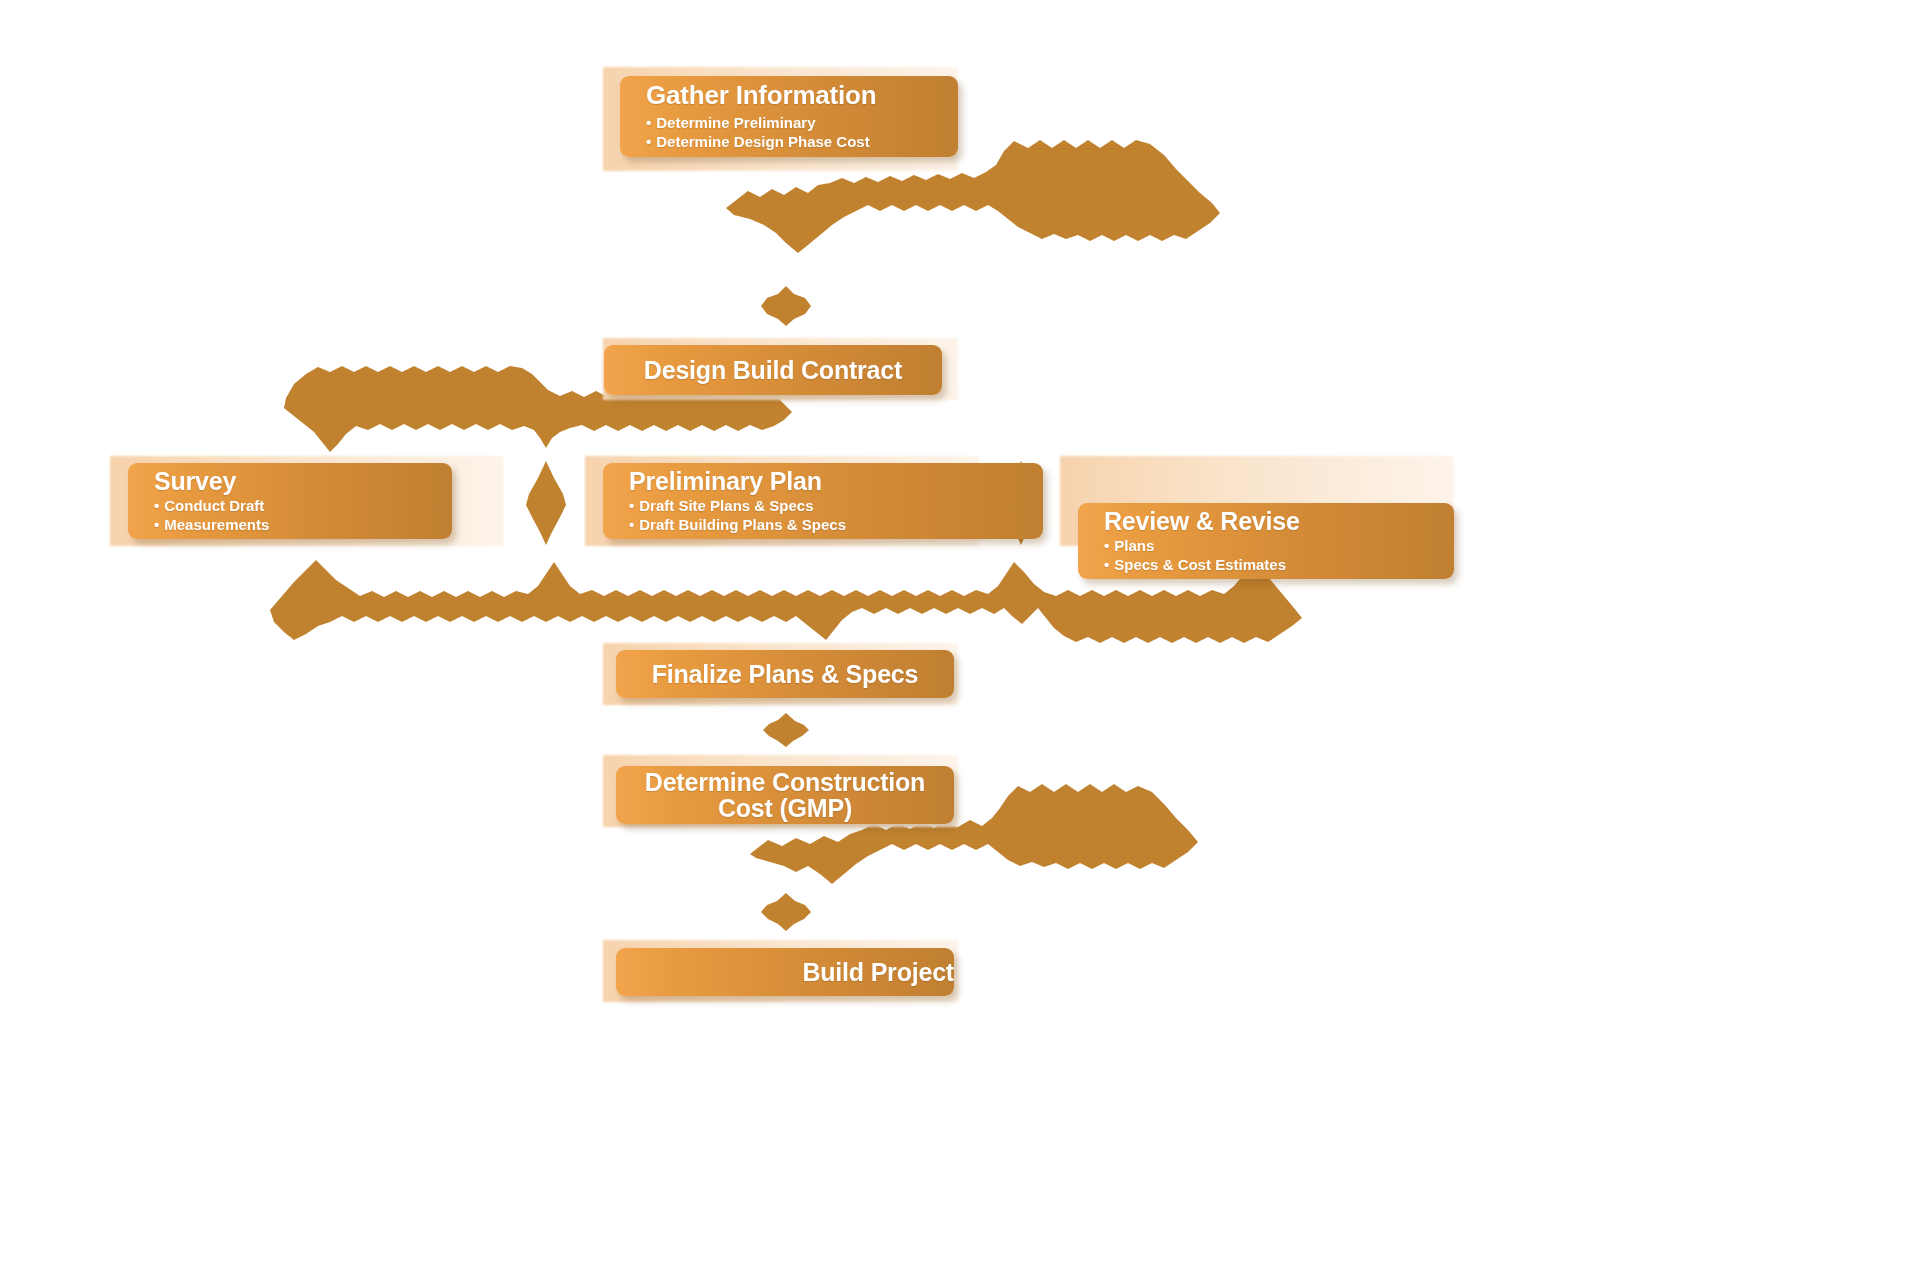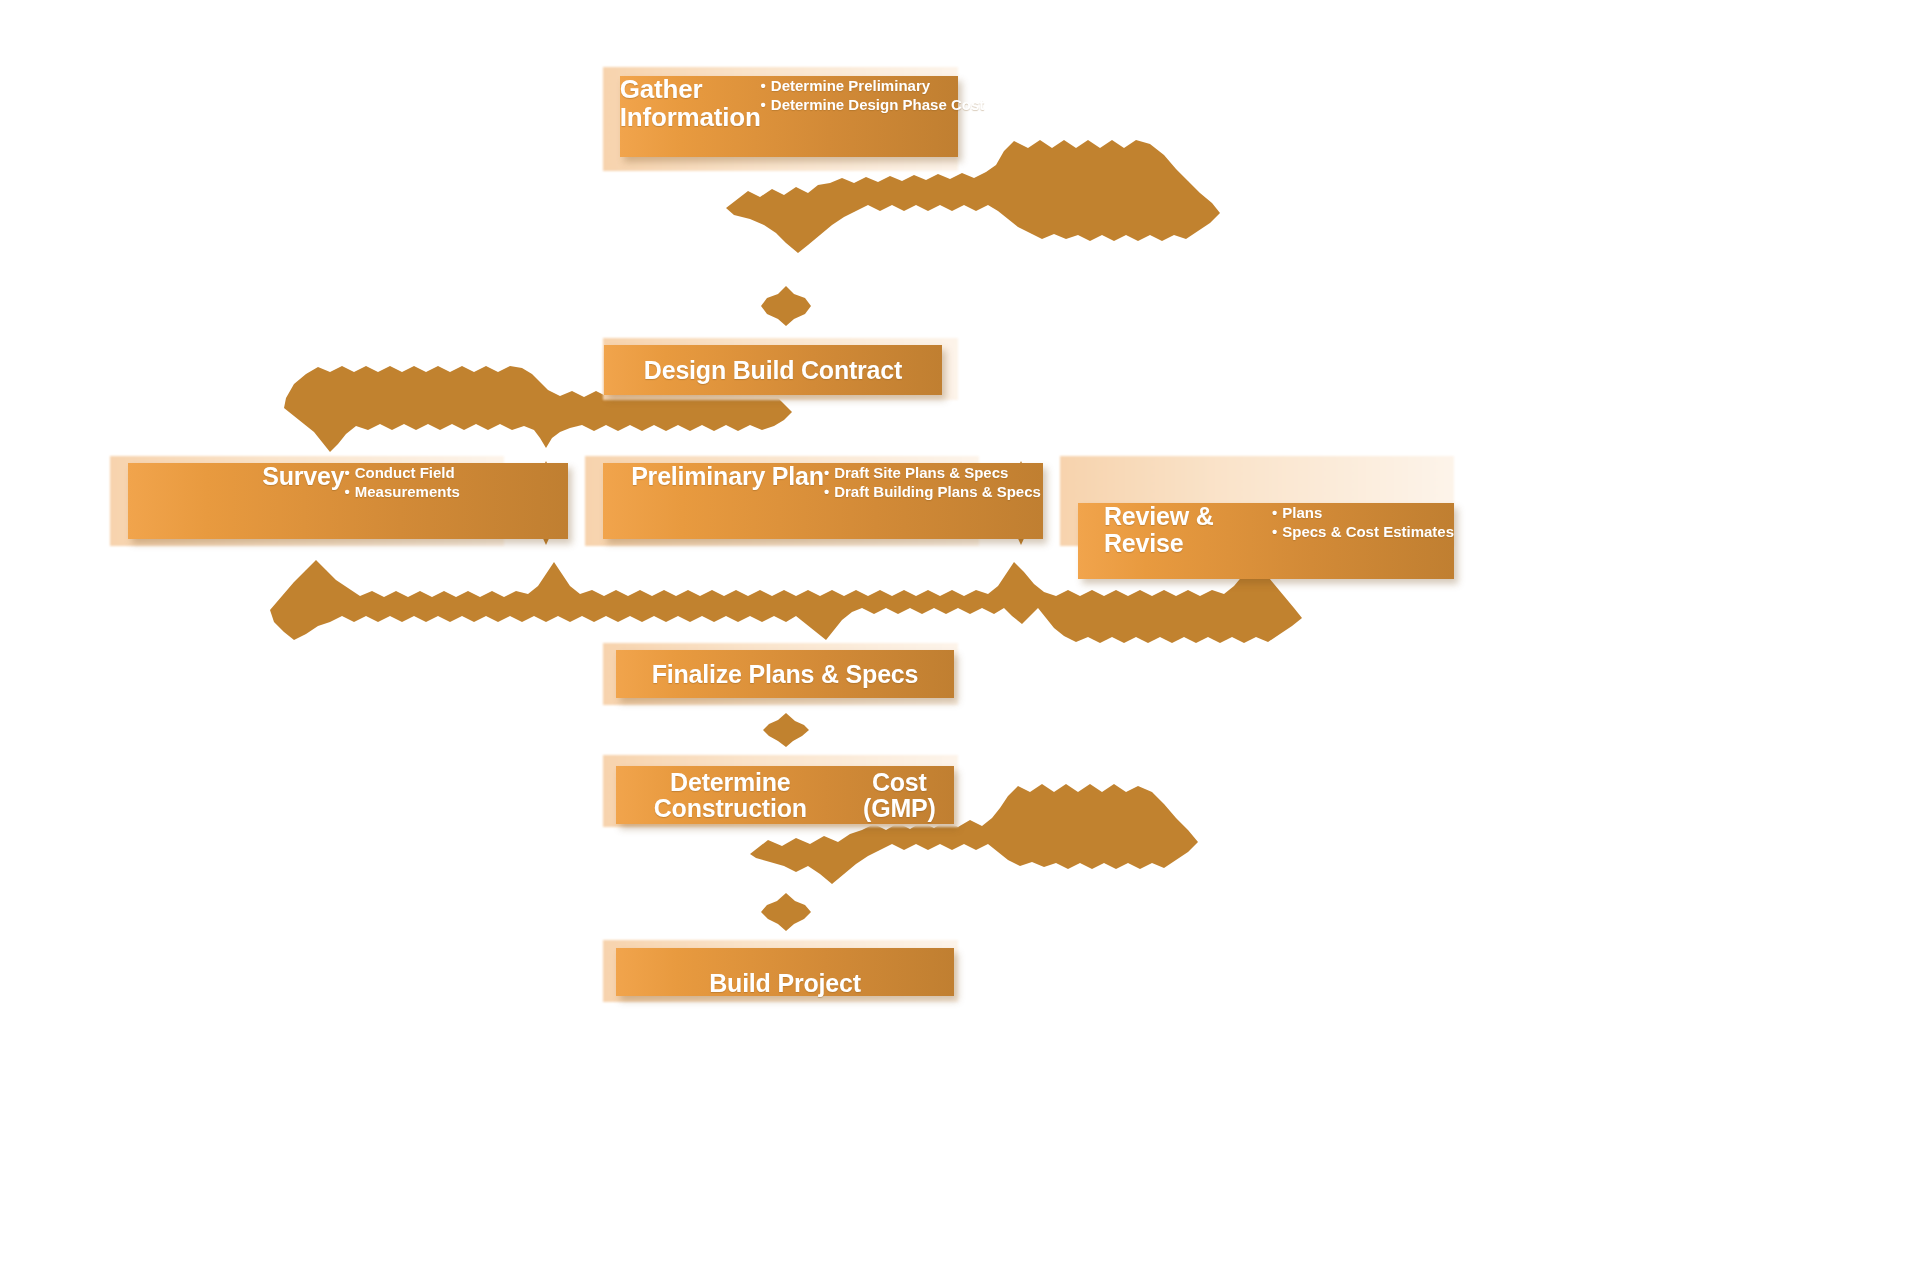--- a/index.html
+++ b/index.html
@@ -16,24 +16,25 @@
     width:1920px;height:1280px;
     background:#ffffff;
   }
   
   .node{
     position:absolute;
     box-sizing:border-box;
     background:linear-gradient(to right,#f1a44c 0%,#e89a3f 18%,#d28a37 62%,#c07f31 100%);
     box-shadow:4px 5px 7px rgba(120,80,30,0.30);
     display:flex;
-    flex-direction:row;
+    flex-direction:column;
     justify-content:center;
     color:#ffffff;
     z-index:5;
+    border-radius:9px;
   }
   
   .halo{
     position:absolute;
     background:linear-gradient(to right,#f7d3ad 0%,#fae3c9 40%,#fdf4ea 100%);
     z-index:4;
     filter:blur(1px);
   }
   .node-title{
     font-weight:bold;
@@ -129,24 +130,24 @@
       <li>Determine Design Phase Cost</li>
     </ul>
   </div>
 
   <div class="halo" style="left:603px;top:338px;width:355px;height:62px;"></div>
   <div class="node center" style="left:604px;top:345px;width:338px;height:50px;">
     <div class="node-title" style="font-size:25px;">Design Build Contract</div>
   </div>
 
   <div class="halo" style="left:110px;top:456px;width:394px;height:90px;"></div>
-  <div class="node lead left-pad" style="left:128px;top:463px;width:440px;height:76px;">
+  <div class="node lead left-pad" style="left:128px;top:463px;width:324px;height:76px;">
     <div class="node-title" style="font-size:25px;margin-bottom:2px;">Survey</div>
     <ul class="node-bullets" style="font-size:15px;">
-      <li>Conduct Field</li>
+      <li>Conduct Draft</li>
       <li>Measurements</li>
     </ul>
   </div>
 
   <div class="dia" style="left:525px;top:461px;width:42px;height:84px;">
     <svg width="42" height="84" viewBox="0 0 42 84" xmlns="http://www.w3.org/2000/svg" aria-hidden="true">
       <path class="blobfill" d="M 21,0 L 29,17 L 38,33 L 41,44 L 34,58 L 27,71 L 21,84 L 15,71 L 8,58 L 1,44 L 4,33 L 13,17 Z"></path>
     </svg>
   </div>
 

